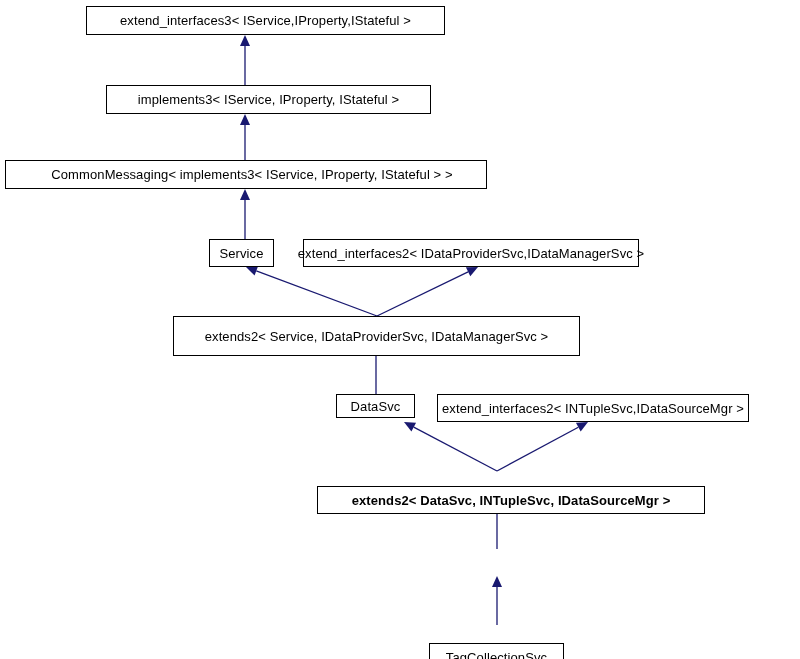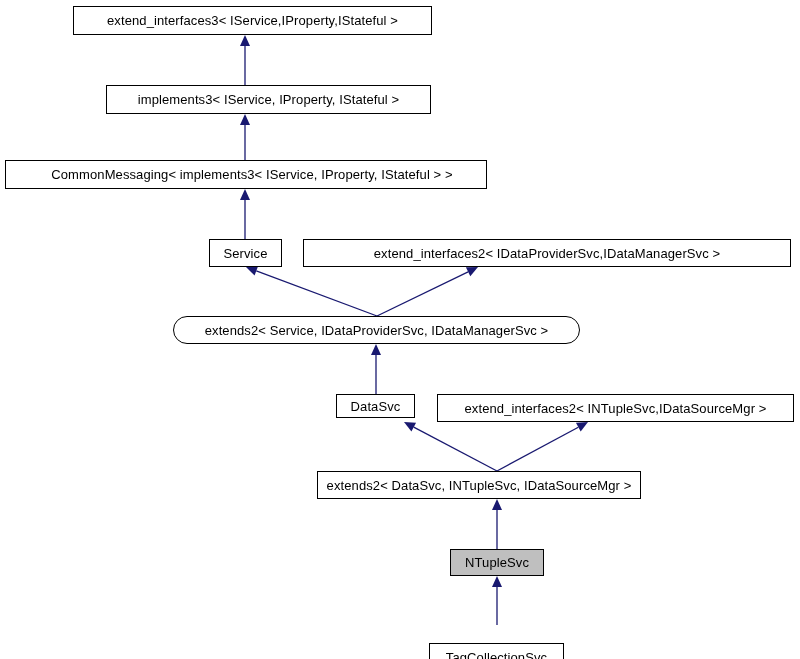--- a/index.html
+++ b/index.html
@@ -64,46 +64,43 @@
       <polygon points="376,344 381,355 371,355" fill="#191970"></polygon>
       <line x1="497" y1="471" x2="413.731829570401" y2="427.12752310698545" stroke="#191970" stroke-width="1.3"></line>
       <polygon points="404,422 416.062521891758,422.70396421134865 411.4011372490439,431.55108200262225" fill="#191970"></polygon>
       <line x1="497" y1="471" x2="578.314817900856" y2="427.2150980533852" stroke="#191970" stroke-width="1.3"></line>
       <polygon points="588,422 580.6853170160311,431.61745355299604 575.9443187856809,422.81274255377434" fill="#191970"></polygon>
       <line x1="497" y1="549" x2="497" y2="510" stroke="#191970" stroke-width="1.3"></line>
       <polygon points="497,499 502,510 492,510" fill="#191970"></polygon>
       <line x1="497" y1="625" x2="497" y2="587" stroke="#191970" stroke-width="1.3"></line>
       <polygon points="497,576 502,587 492,587" fill="#191970"></polygon>
     </svg>
-<div class="node" style="left: 73px; top: 6px; width: 359px; height: 29px;">
+<div class="node" style="left: 86px; top: 6px; width: 359px; height: 29px;">
       <span class="node-label">extend_interfaces3&lt; IService,IProperty,IStateful &gt;</span>
     </div>
     <div class="node" style="left: 81px; top: 85px; width: 325px; height: 29px; margin-left: 25px;">
       <span class="node-label">implements3&lt; IService, IProperty, IStateful &gt;</span>
     </div>
     <div class="node" style="left: 5px; top: 160px; width: 482px; height: 29px; padding-left: 12px;">
       <span class="node-label">CommonMessaging&lt; implements3&lt; IService, IProperty, IStateful &gt; &gt;</span>
     </div>
-    <div class="node" style="left: 209px; top: 239px; width: 73px; height: 28px;">
+    <div class="node" style="left: 209px; top: 239px; width: 65px; height: 28px;">
       <span class="node-label">Service</span>
     </div>
-    <div class="node" style="left: 303px; top: 239px; width: 488px; height: 28px;">
+    <div class="node" style="left: 303px; top: 239px; width: 336px; height: 28px;">
       <span class="node-label">extend_interfaces2&lt; IDataProviderSvc,IDataManagerSvc &gt;</span>
     </div>
-    <div class="node" style="left: 173px; top: 316px; width: 407px; height: 28px; border-radius: 14px;">
+    <div class="node" style="left: 173px; top: 316px; width: 407px; height: 40px;">
       <span class="node-label">extends2&lt; Service, IDataProviderSvc, IDataManagerSvc &gt;</span>
     </div>
     <div class="node" style="left: 336px; top: 394px; width: 79px; height: 24px;">
       <span class="node-label">DataSvc</span>
     </div>
-    <div class="node" style="left: 437px; top: 394px; width: 357px; height: 28px;">
+    <div class="node" style="left: 437px; top: 394px; width: 312px; height: 28px;">
       <span class="node-label">extend_interfaces2&lt; INTupleSvc,IDataSourceMgr &gt;</span>
     </div>
-    <div class="node" style="left: 317px; top: 471px; width: 324px; height: 28px;">
+    <div class="node" style="left: 317px; top: 486px; width: 388px; height: 28px; font-weight: bold;">
       <span class="node-label">extends2&lt; DataSvc, INTupleSvc, IDataSourceMgr &gt;</span>
-    </div>
-    <div class="node highlight" style="left: 450px; top: 549px; width: 94px; height: 27px;">
-      <span class="node-label">NTupleSvc</span>
     </div>
     <div class="node" style="left: 429px; top: 643px; width: 135px; height: 29px;">
       <span class="node-label">TagCollectionSvc</span>
     </div>
   </div>
 
 </body></html>

